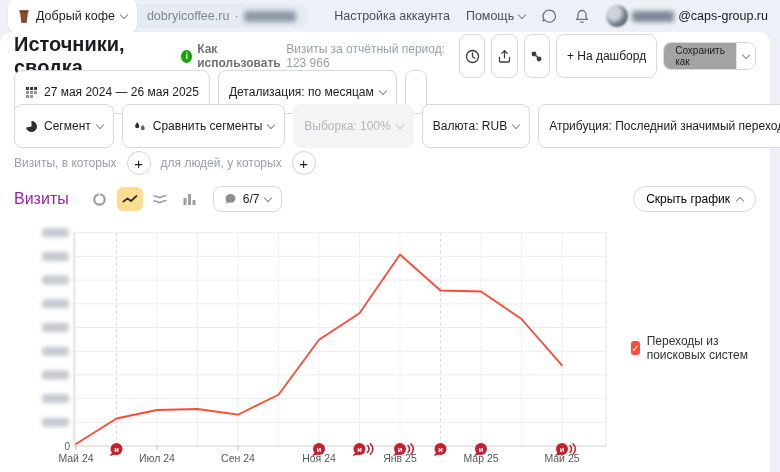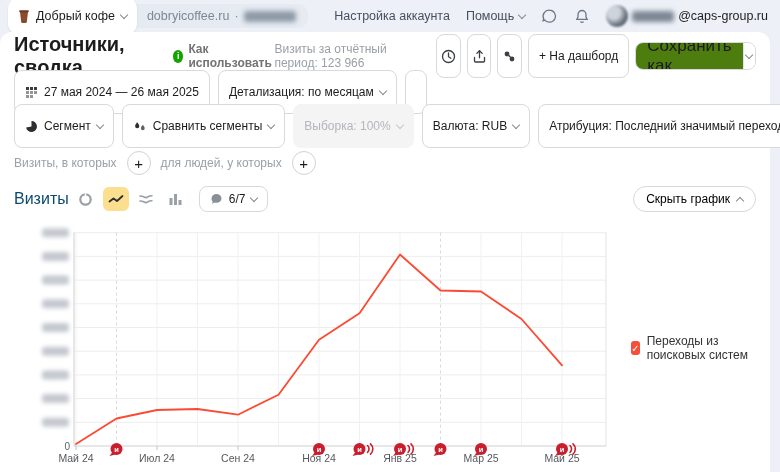--- a/index.html
+++ b/index.html
@@ -55,39 +55,39 @@
   .howto-label { color: #737373; font-size: 12px; font-weight: bold; }
   .rowA-right { margin-left: auto; display: inline-flex; align-items: center; gap: 6px; }
   .visits-period { color: #9aa0a8; font-size: 12px; margin-right: 6px; }
   .btn {
     display: inline-flex; align-items: center; gap: 6px; height: 44px; padding: 0 10px;
     border: 1px solid #d7d9dc; border-radius: 8px; background: #fff;
     font-size: 12px; color: #1c1c1e; cursor: pointer; white-space: nowrap;
   }
   .iconbtn { width: 33px; justify-content: center; padding: 0; }
   .split { display: inline-flex; border: 1px solid #d7d9dc; border-radius: 8px; overflow: hidden; height: 28px; }
-  .split-main { display: inline-flex; align-items: center; padding: 0 11px; font-size: 17px; cursor: pointer; background: #4d7c0f; }
+  .split-main { display: inline-flex; align-items: center; padding: 0 11px; font-size: 10px; cursor: pointer; background: #a3a3a3; }
   .split-chev { display: inline-flex; align-items: center; justify-content: center; width: 27px; border-left: 1px solid #e2e4e7; cursor: pointer; background: #fff; }
   
   .rowB, .rowC { display: flex; align-items: center; gap: 8px; margin-top: 6px; height: 28px; }
   .seg { display: inline-flex; border: 1px solid #d7d9dc; border-radius: 8px; overflow: hidden; height: 28px; flex: none; }
   .seg-cell { padding: 0 11px; display: inline-flex; align-items: center; font-size: 12px; border-right: 1px solid #e2e4e7; background: #fff; cursor: pointer; white-space: nowrap; }
   .seg-cell:last-child { border-right: none; }
   .seg-cell.selected { background: #fbdf8e; }
   .btn.disabled { background: #f4f4f5; border-color: #f4f4f5; color: #b3b6ba; cursor: default; }
   .btn.disabled .chev { border-color: #c6c8cb; }
   .rowD { display: flex; align-items: center; gap: 10px; margin-top: 10px; height: 26px; color: #9aa0a8; font-size: 12px; }
   .plus-circle {
     width: 24px; height: 24px; border-radius: 50%; border: 1px solid #cfd2d6; background: #fff;
     display: inline-flex; align-items: center; justify-content: center;
     font-size: 15px; color: #1c1c1e; cursor: pointer;
   }
   
   .rowE { display: flex; align-items: center; margin-top: 10px; height: 26px; }
-  .section-title { font-size: 16px; color: #0c4a6e; font-weight: 400; margin-right: 4px; }
+  .section-title { font-size: 16px; color: #a21caf; font-weight: 400; margin-right: 18px; }
   .ctoggle { display: inline-flex; align-items: center; gap: 4px; margin-right: 10px; }
   .ct-btn { width: 26px; height: 24px; border-radius: 6px; display: inline-flex; align-items: center; justify-content: center; cursor: pointer; }
   .ct-btn.selected { background: #fbdf8e; }
   .pillbtn {
     margin-left: auto; display: inline-flex; align-items: center; gap: 7px; height: 26px; padding: 0 12px;
     border: 1px solid #d7d9dc; border-radius: 14px; background: #fff; font-size: 12px; cursor: pointer;
   }
   
   .chart-wrap { position: relative; margin-top: 4px; height: 252px; }
   .legend { position: absolute; left: 617px; top: 118px; display: inline-flex; align-items: center; gap: 7px; cursor: pointer; }

